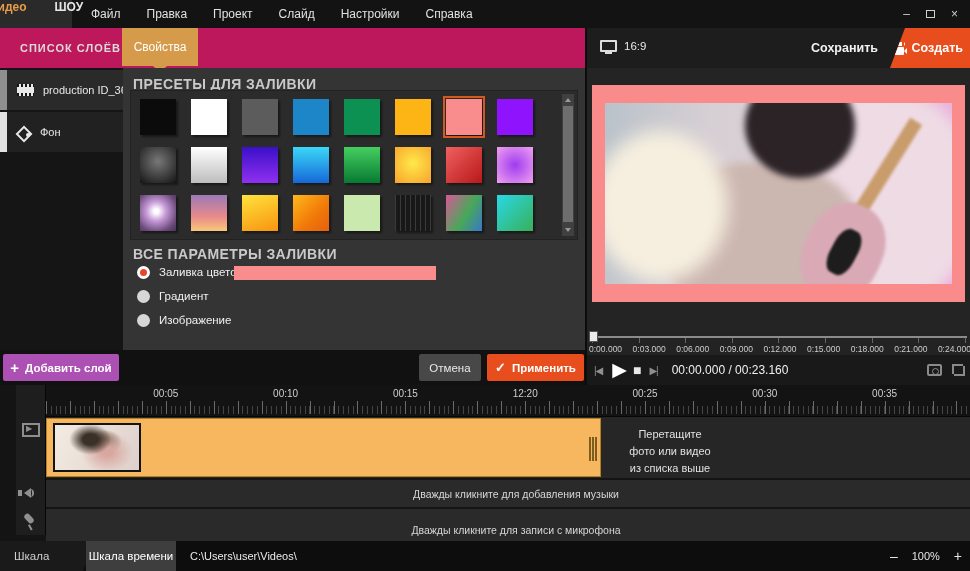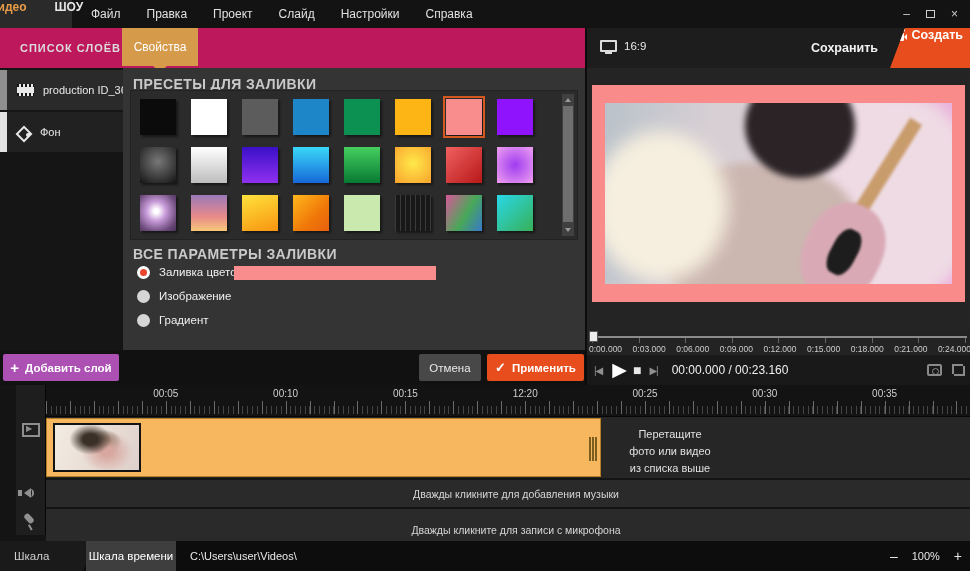--- a/index.html
+++ b/index.html
@@ -66,21 +66,21 @@
   .btn-apply { left:487px; width:97px; background:#e84e1d; font-weight:bold; }
   .btn-apply .chk { font-size:13px; }
 
   
   .right-panel { position:absolute; top:28px; left:585px; width:385px; height:357px; background:#232323; border-left:2px solid #0c0c0c; }
   .rp-header { position:absolute; top:0; left:0; width:100%; height:40px; background:#1d1d1d; }
   .aspect { position:absolute; left:13px; top:12px; display:flex; align-items:center; gap:7px; font-size:11.5px; color:#e8e8e8; }
   .ic-monitor { width:17px; height:12px; border:2px solid #ddd; border-radius:1px; position:relative; }
   .ic-monitor::after { content:""; position:absolute; left:3px; top:10px; width:7px; height:2px; background:#ddd; }
   .btn-save { position:absolute; right:92px; top:0; height:40px; line-height:40px; font-size:12.5px; font-weight:bold; color:#f2f2f2; background:none; border:none; font-family:inherit; cursor:pointer; }
-  .btn-create { position:absolute; right:0; top:0; width:80px; height:40px; background:#e84e1d; clip-path:polygon(15px 0, 100% 0, 100% 100%, 0 100%); border:none; color:#fff; font-size:12.5px; font-weight:bold; font-family:inherit; cursor:pointer; display:flex; justify-content:flex-end; gap:5px; padding-right:7px; }
+  .btn-create { position:absolute; right:0; top:0; width:80px; height:40px; background:#e84e1d; clip-path:polygon(15px 0, 100% 0, 100% 100%, 0 100%); border:none; color:#fff; font-size:12.5px; font-weight:bold; font-family:inherit; cursor:pointer; display:flex; align-items:center; justify-content:flex-end; gap:5px; padding-right:7px; }
   .ic-cam { position:relative; width:15px; height:13px; flex:none; }
   .ic-cam::before { content:""; position:absolute; left:0; bottom:0; width:12px; height:8px; background:#fff; border-radius:1px; }
   .ic-cam::after { content:""; position:absolute; left:0; top:0; width:13px; height:4px; background:repeating-linear-gradient(90deg,#fff 0 4px,#e84e1d 4px 6px); border-radius:2px; }
   .ic-cam .lens { position:absolute; right:0; bottom:1px; border-top:3px solid transparent; border-bottom:3px solid transparent; border-right:3px solid #fff; }
 
   .stage { position:absolute; top:40px; left:0; width:385px; height:262px; background:#242424; }
   .frame { position:absolute; left:5px; top:17px; width:373px; height:217px; }
   .video { position:absolute; left:13px; top:18px; width:347px; height:181px; overflow:hidden; background:linear-gradient(100deg,#b9c2ca 0%, #d6cfd4 28%, #ddd0d6 55%, #ead ); }
   .v-blanket { position:absolute; right:-20px; top:-10px; width:190px; height:210px; background:#eedbe4; border-radius:40%; filter:blur(7px); }
   .v-dress { position:absolute; left:55px; top:60px; width:200px; height:150px; background:#cbb6b0; border-radius:45%; filter:blur(4px); }
@@ -227,25 +227,25 @@
         </div>
       </div>
       <span class="props-label" style="top:178px">ВСЕ ПАРАМЕТРЫ ЗАЛИВКИ</span>
       <div class="fill-options" id="fill-options">
           <div class="fill-row">
             <span class="radio on"></span>
             <span class="lbl">Заливка цветом</span>
           </div>
           <div class="fill-row">
             <span class="radio"></span>
-            <span class="lbl">Изображение</span>
+            <span class="lbl">Градиент</span>
           </div>
           <div class="fill-row">
             <span class="radio"></span>
-            <span class="lbl">Градиент</span>
+            <span class="lbl">Изображение</span>
           </div>
         </div>
       <div class="fill-color-bar" style="background: rgb(249, 141, 141);"></div>
     </div>
 
     <div class="lp-footer">
       <button class="btn btn-add">
         <span class="plus">+</span>
         <span>Добавить слой</span>
       </button>

